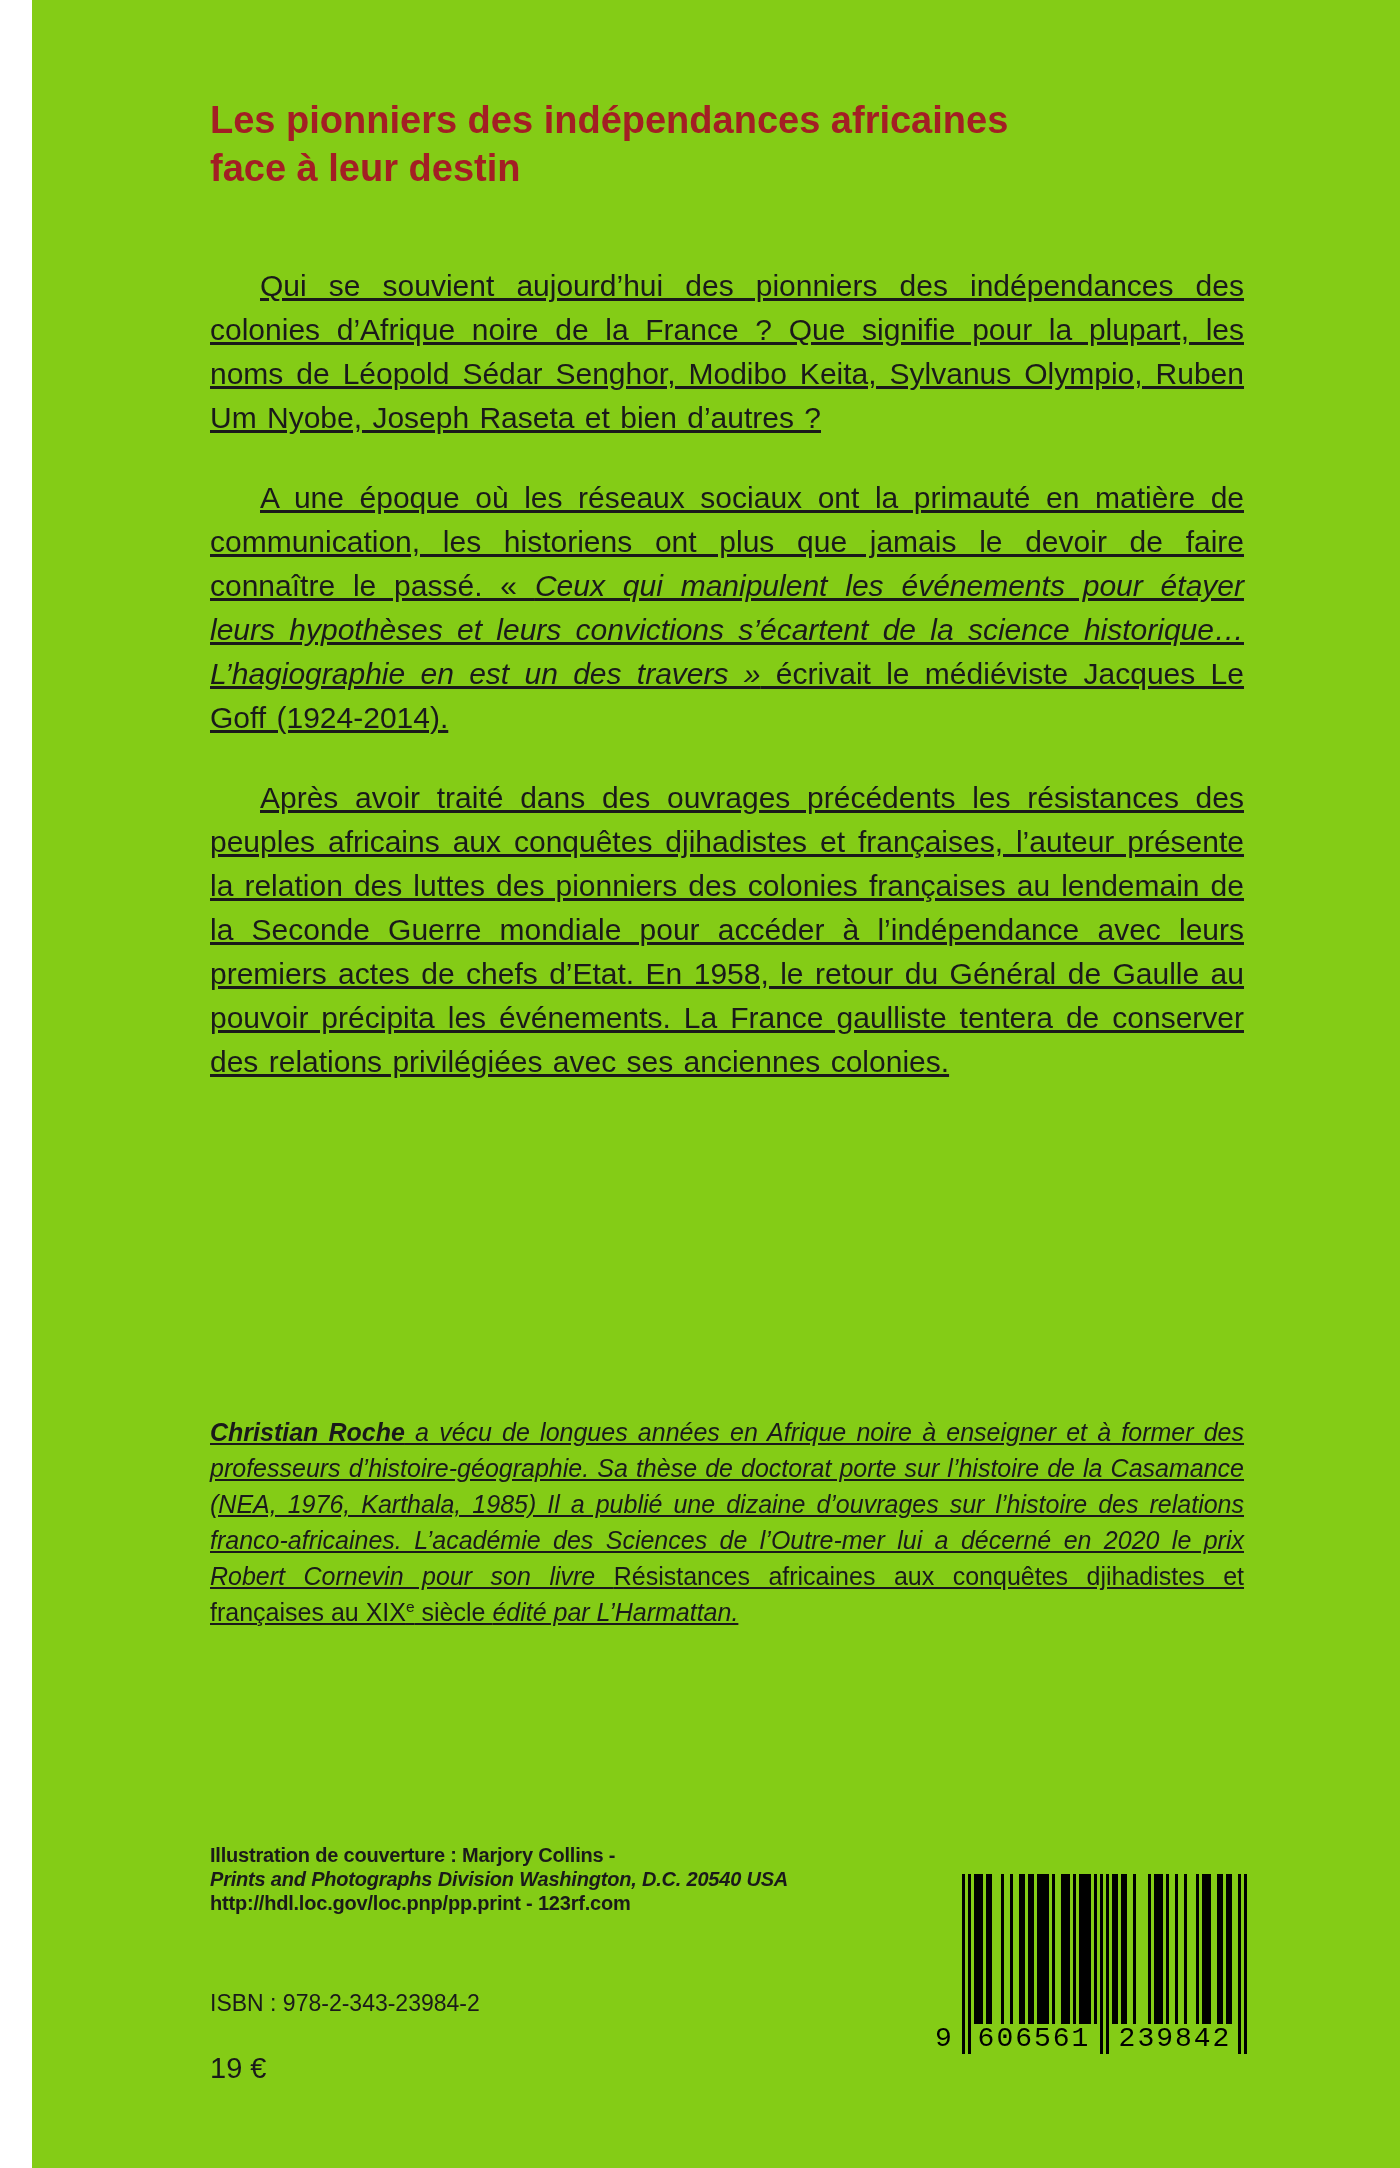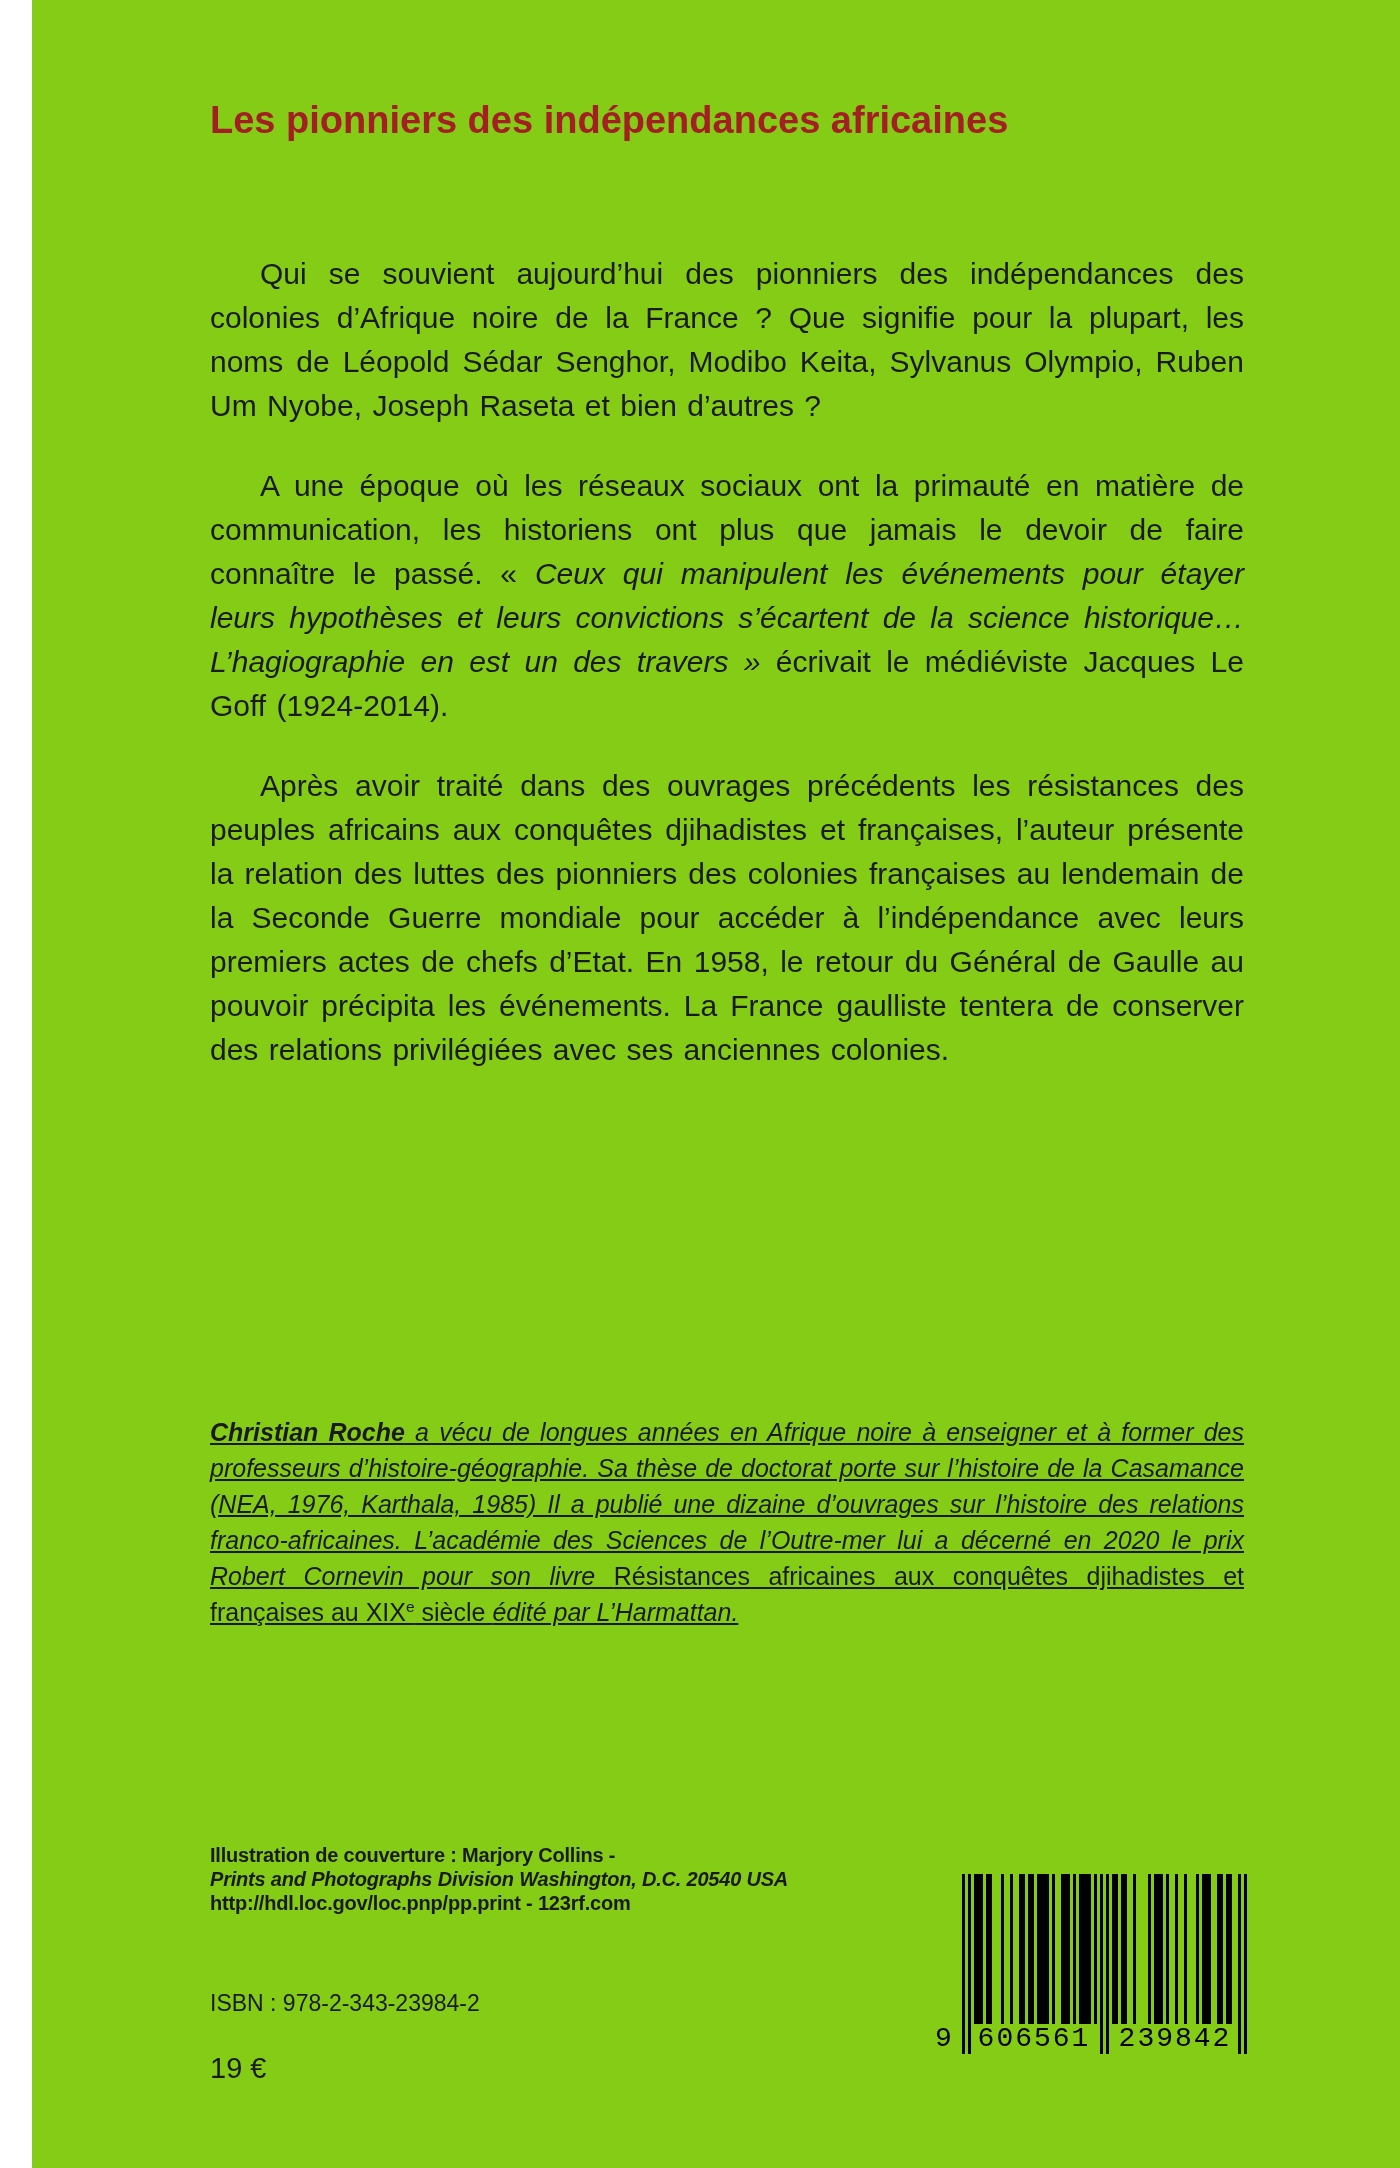--- a/index.html
+++ b/index.html
@@ -5,22 +5,22 @@
   html,body{margin:0;padding:0;background:#ffffff;}
   .page{
     position:relative;width:1400px;height:2168px;background:#84cc16;overflow:hidden;
     font-family:"Liberation Sans", sans-serif;color:#1a1a1a;margin-left:32px;
   }
   .title{
     position:absolute;left:178px;top:96px;
     font-size:38px;line-height:48px;font-weight:700;color:#a31f24;
   }
   .synopsis{
-    position:absolute;left:178px;top:252px;width:1034px;
-    font-size:30px;line-height:44px;text-align:justify;
+    position:absolute;left:178px;top:264px;width:1034px;
+    font-size:30px;line-height:44px;text-align:justify;text-decoration:underline;
   }
   .synopsis p{margin:0 0 36px 0;text-indent:50px;word-spacing:2px;}
   .synopsis em{font-style:italic;}
   .bio{
     position:absolute;left:178px;top:1414px;width:1034px;
     font-size:25px;line-height:36px;text-align:justify;font-style:italic;text-decoration:underline;
   }
   .bio .name{font-weight:700;}
   .bio .roman{font-style:normal;}
   .bio sup{font-size:0.62em;vertical-align:super;line-height:0;}
@@ -45,20 +45,21 @@
   .bc-left{left:10px;width:124px;text-align:center;letter-spacing:2px;}
   .bc-right{left:151px;width:124px;text-align:center;letter-spacing:2px;}
 </style>
 </head>
 <body>
 
 <div class="page">
 
   <div class="title">
     <div>Les pionniers des indépendances africaines</div>
+    <div>face à leur destin</div>
   </div>
 
   <div class="synopsis">
     <p><span>Qui se souvient aujourd’hui des pionniers des indépendances des colonies d’Afrique noire de la France ? Que signifie pour la plupart, les noms de Léopold Sédar Senghor, Modibo Keita, Sylvanus Olympio, Ruben Um Nyobe, Joseph Raseta et bien d’autres ?</span></p>
     <p><span>A une époque où les réseaux sociaux ont la primauté en matière de communication, les historiens ont plus que jamais le devoir de faire connaître le passé. « </span><em>Ceux qui manipulent les événements pour étayer leurs hypothèses et leurs convictions s’écartent de la science historique… L’hagiographie en est un des travers »</em><span> écrivait le médiéviste Jacques Le Goff (1924-2014).</span></p>
     <p><span>Après avoir traité dans des ouvrages précédents les résistances des peuples africains aux conquêtes djihadistes et françaises, l’auteur présente la relation des luttes des pionniers des colonies françaises au lendemain de la Seconde Guerre mondiale pour accéder à l’indépendance avec leurs premiers actes de chefs d’Etat. En 1958, le retour du Général de Gaulle au pouvoir précipita les événements. La France gaulliste tentera de conserver des relations privilégiées avec ses anciennes colonies.</span></p>
   </div>
 
   <div class="bio">
     <span class="name">Christian Roche</span><span> a vécu de longues années en Afrique noire à enseigner et à former des professeurs d’histoire-géographie. Sa thèse de doctorat porte sur l’histoire de la Casamance (NEA, 1976, Karthala, 1985) Il a publié une dizaine d’ouvrages sur l’histoire des relations franco-africaines. L’académie des Sciences de l’Outre-mer lui a décerné en 2020 le prix Robert Cornevin pour son livre </span><span class="roman">Résistances africaines aux conquêtes djihadistes et françaises au XIX</span><sup class="roman">e</sup><span class="roman"> siècle </span><span>édité par L’Harmattan.</span>

